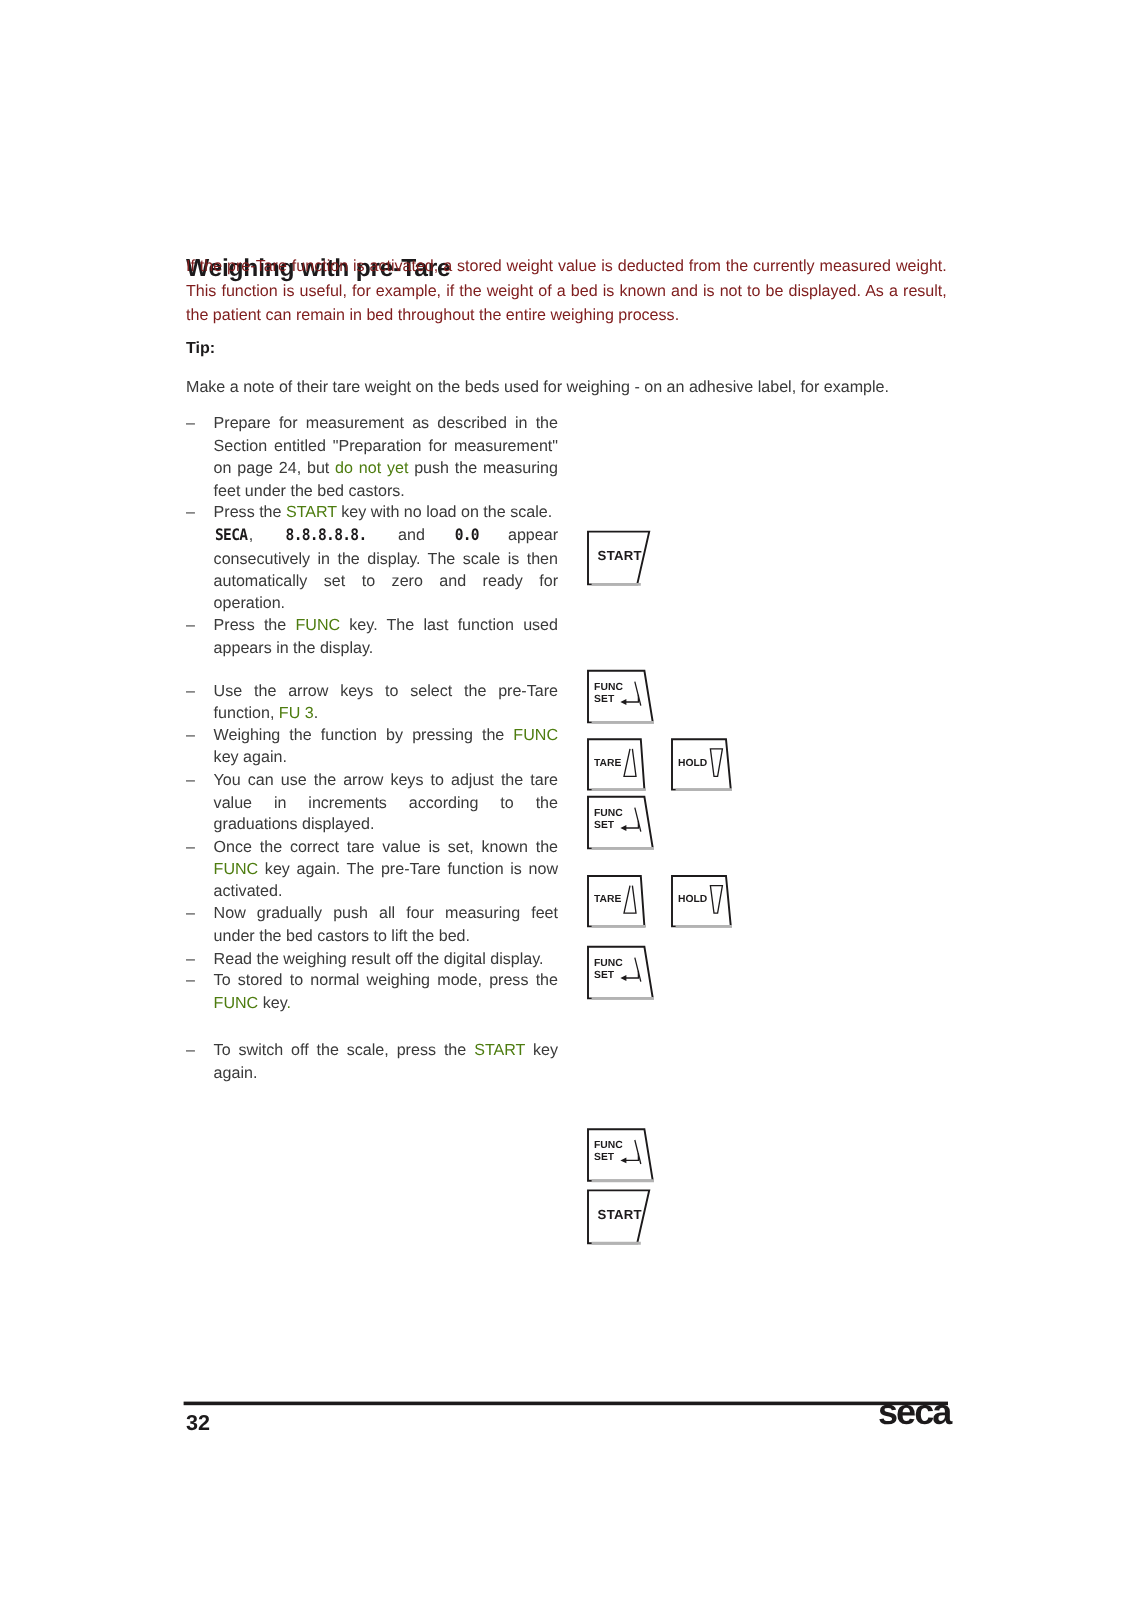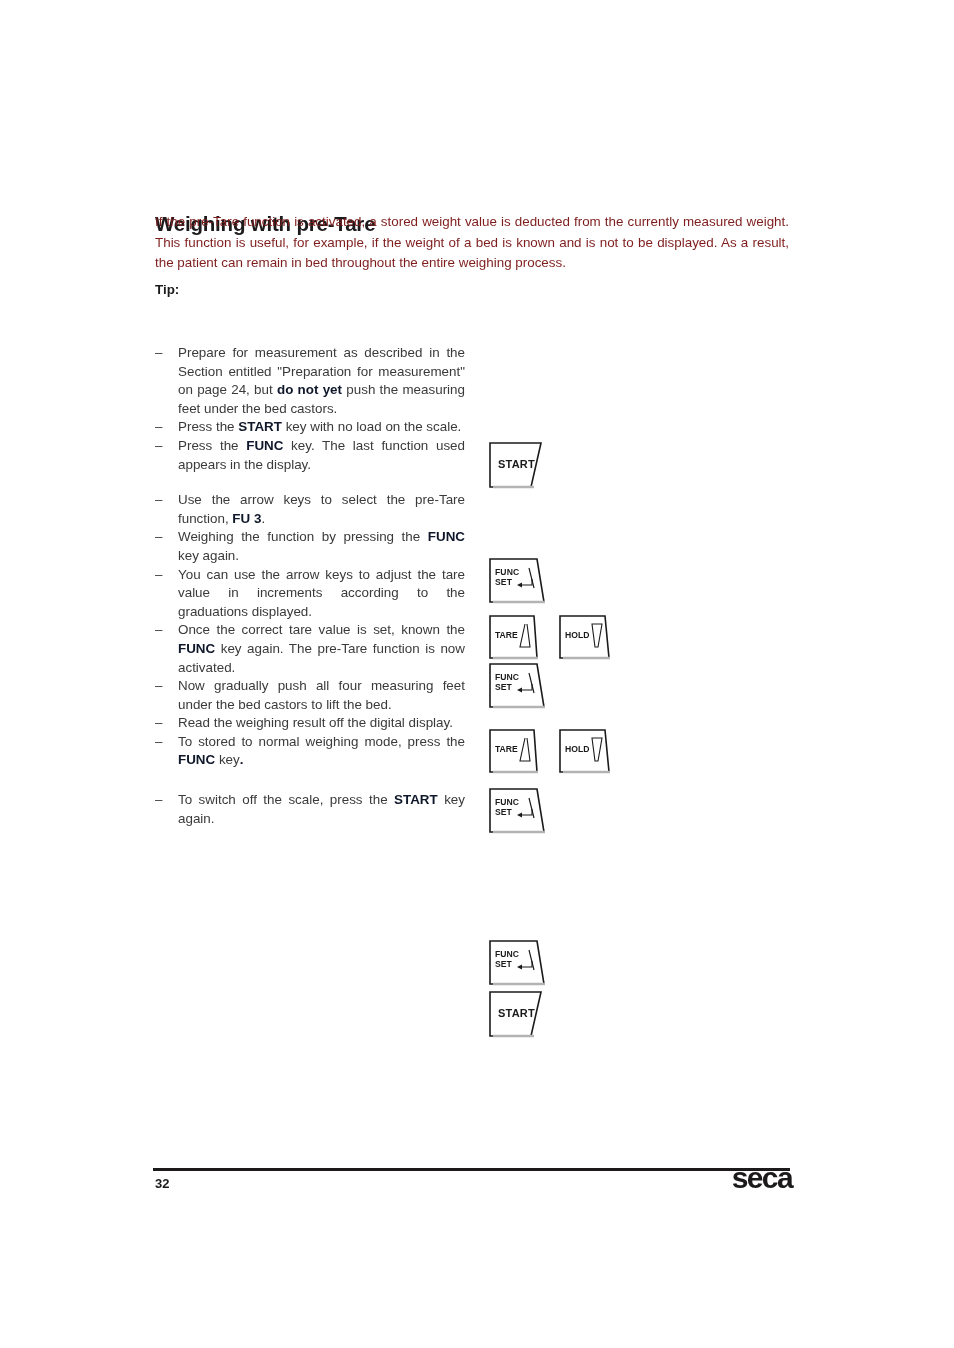--- a/index.html
+++ b/index.html
@@ -88,21 +88,21 @@
   .step .dash {
     position: absolute;
     left: 0;
     top: 0;
     color: #3a3a3a;
   }
   .step .sub {
     display: block;
     text-align: justify;
   }
-  .step b { color: #0f172a; font-weight: bold; }
+  .step b { color: #4d7c0f; font-weight: normal; }
   .gap-md { height: 17px; }
   .gap-lg { height: 21px; }
 
   
   .seg {
     font-family: "DejaVu Sans Mono", monospace;
     font-weight: bold;
     font-size: 13.2px;
     letter-spacing: -0.6px;
     color: #1c1a1b;
@@ -140,21 +140,21 @@
     left: 153px;
     top: 1168px;
     width: 637px;
     height: 2.6px;
     background: #1c1a1b;
   }
   .page-number {
     position: absolute;
     left: 155px;
     top: 1176px;
-    font-size: 13px;
+    font-size: 18px;
     font-weight: bold;
     color: #1c1a1b;
   }
   .logo {
     position: absolute;
     left: 718px;
     top: 1163px;
     width: 74px;
     height: 30px;
   }
@@ -173,29 +173,31 @@
 </head>
 <body>
 
 <div class="page">
 
   <h1 class="heading">Weighing with pre-Tare</h1>
 
   <p class="intro">If the pre-Tare function is activated, a stored weight value is deducted from the currently measured weight. This function is useful, for example, if the weight of a bed is known and is not to be displayed. As a result, the patient can remain in bed throughout the entire weighing process.</p>
 
   <div class="tip-label">Tip:</div>
+  <p class="tip-body">Make a note of their tare weight on the beds used for weighing - on an adhesive label, for example.</p>
 
   <div class="steps">
 
     <div class="step">
       <span class="dash">–</span><span>Prepare for measurement as described in the Section entitled "Preparation for measurement" on page 24, but </span><b>do not yet</b><span> push the measuring feet under the bed castors.</span>
     </div>
 
     <div class="step">
       <span class="dash">–</span><span>Press the </span><b>START</b><span> key with no load on the scale.</span>
+      <span class="sub"><span class="seg">SECA</span><span>, </span><span class="seg">8.8.8.8.8.</span><span> and </span><span class="seg">0.0</span><span> appear consecutively in the display. The scale is then automatically set to zero and ready for operation.</span></span>
     </div>
 
     <div class="step">
       <span class="dash">–</span><span>Press the </span><b>FUNC</b><span> key. The last function used appears in the display.</span>
     </div>
 
     <div class="gap-md"></div>
 
     <div class="step">
       <span class="dash">–</span><span>Use the arrow keys to select the pre-Tare function, </span><b>FU 3</b><span>.</span>

